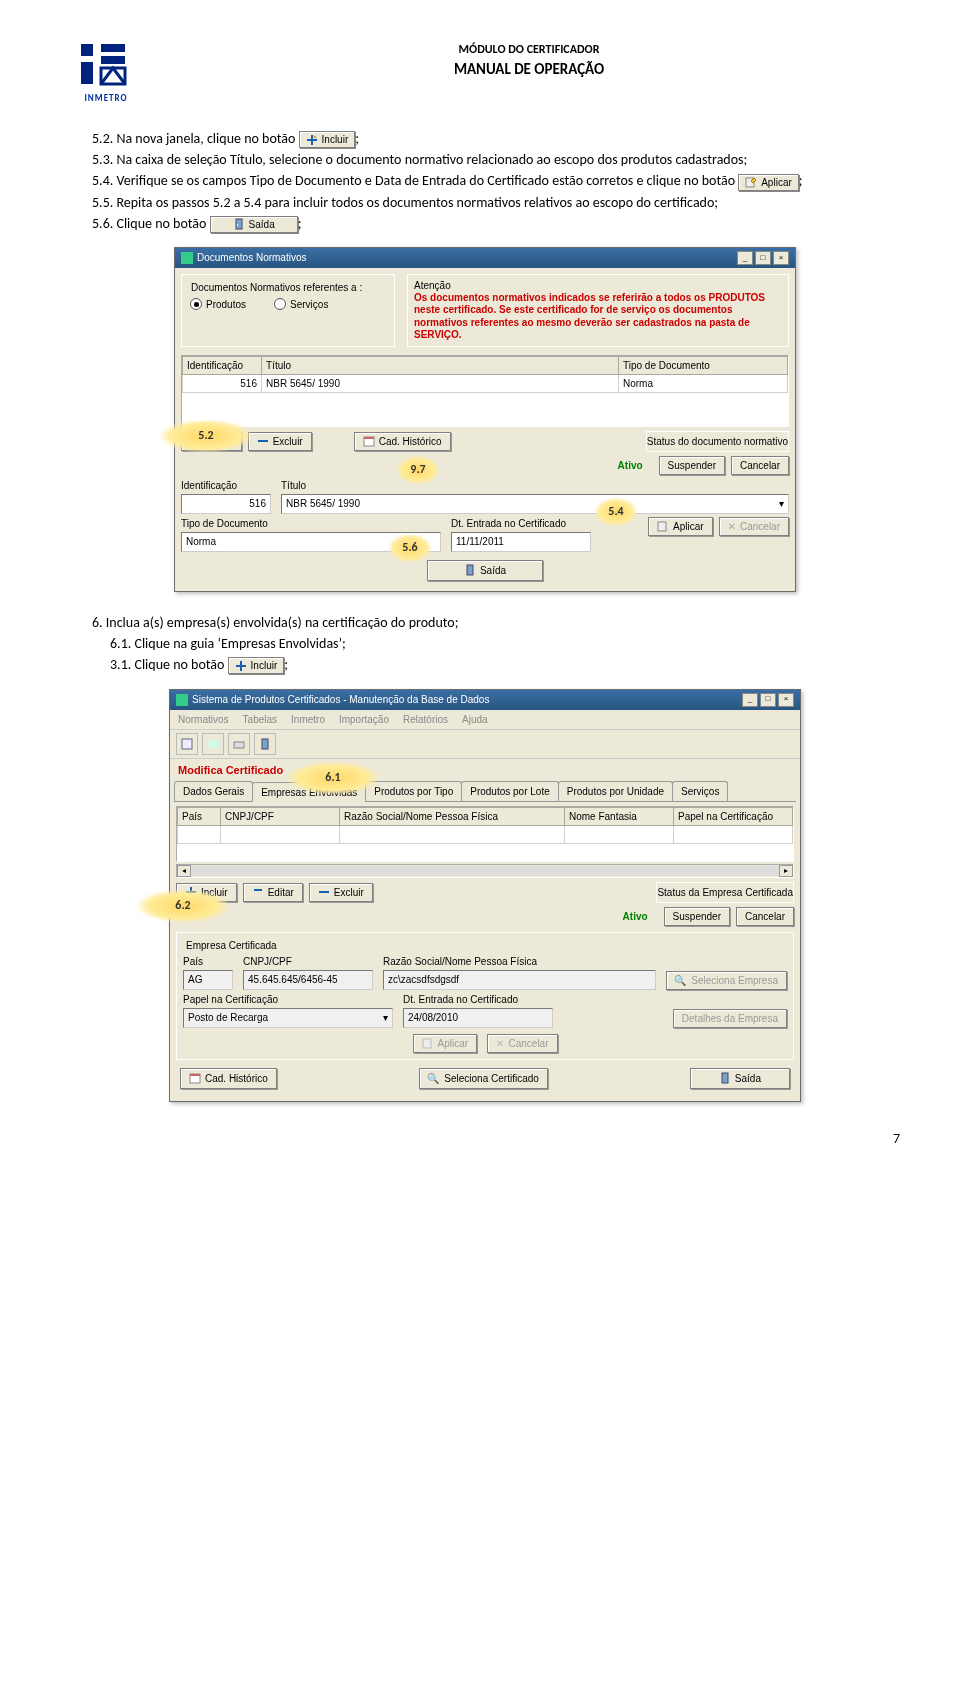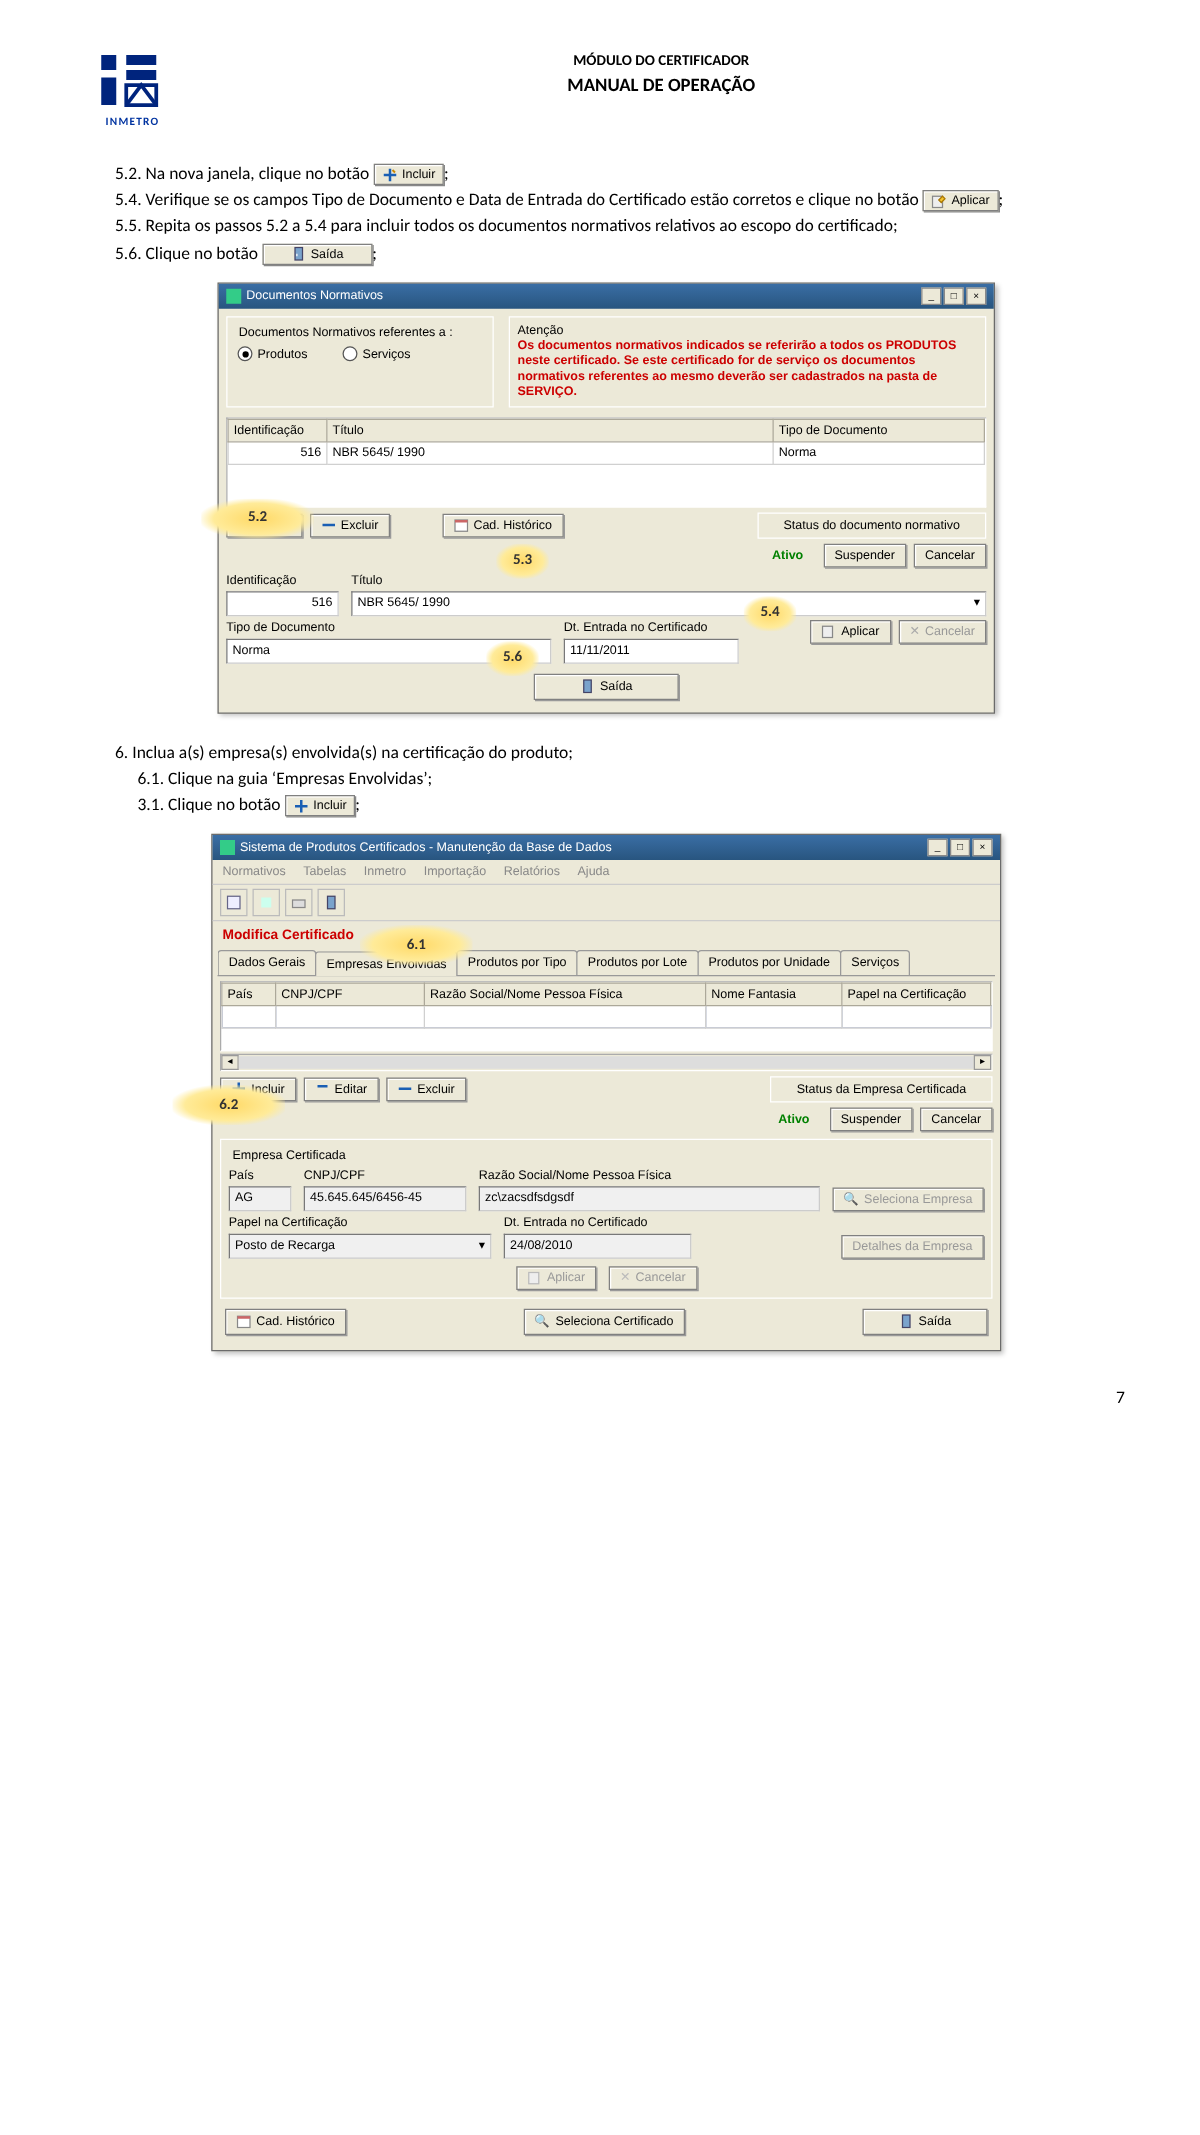--- a/index.html
+++ b/index.html
@@ -28,21 +28,21 @@
   .radio .dot{width:5px;height:5px;background:#000;border-radius:50%}
   .attn-box{border:1px groove #fff;margin:6px;padding:4px 6px}
   .attn-title{font-size:10px}
   .attn-text{color:#c00;font-weight:bold;font-size:10px;line-height:1.25}
   table.data{width:100%;border-collapse:collapse;font-size:10px;background:#fff}
   table.data th{background:#ece9d8;border:1px solid #aca899;padding:2px 4px;text-align:left;font-weight:normal}
   table.data td{border:1px solid #d0d0d0;padding:2px 4px;background:#fff}
   .scroll-area{border:1px inset #fff;margin:2px 6px;background:#fff}
   .btn{display:inline-flex;align-items:center;gap:4px;border:1px solid #808080;background:#ece9d8;padding:2px 8px;font-size:10px;box-shadow:inset 1px 1px 0 #fff,1px 1px 0 #999;cursor:default}
   .btn.disabled{color:#999}
-  .status-box{border:1px groove #fff;padding:3px 20px;display:flex;align-items:center;gap:6px}
+  .status-box{border:1px groove #fff;padding:3px 0;display:flex;align-items:center;gap:6px}
   .status-box .lbl{font-size:10px}
   .status-val{color:#008000;font-weight:bold}
   .field-row{display:flex;gap:10px;margin:3px 6px;align-items:flex-start}
   .field{display:flex;flex-direction:column;gap:2px}
   .field label{font-size:10px}
   .inp{background:#fff;border:1px inset #ccc;padding:2px 4px;font-size:10px;min-height:14px}
   .inp.readonly{background:#f0f0f0}
   .callout{position:absolute;background:radial-gradient(ellipse,#ffd966 0%,#ffeb99 55%,rgba(255,235,153,0) 75%);width:42px;height:28px;display:flex;align-items:center;justify-content:center;font-weight:bold;font-size:12px;font-family:Calibri,Arial;color:#333;pointer-events:none}
   .callout-wide{width:90px;height:32px}
   .menu-bar{display:flex;gap:14px;padding:3px 8px;color:#888;font-size:10px}
@@ -83,20 +83,21 @@
   <div class="step">
     <span>5.2. Na nova janela, clique no botão</span>
     <span class="inline-btn">
       <svg class="small-ic" viewBox="0 0 12 12">
           <path d="M5 1h2v10H5z M1 5h10v2H1z" fill="#1a5fb4"></path>
           <path d="M8 2l2 2" stroke="#cc8800" stroke-width="1.5"></path>
         </svg>
       <span>Incluir</span>
       </span><span>;</span>
   </div>
+  <div class="step" style="padding-left:0;text-indent:0">5.3. Na caixa de seleção Título, selecione o documento normativo relacionado ao escopo dos produtos cadastrados;</div>
   <div class="step">
     <span>5.4. Verifique se os campos Tipo de Documento e Data de Entrada do Certificado estão corretos e clique no botão</span>
     <span class="inline-btn">
       <svg class="small-ic" viewBox="0 0 12 12">
           <rect x="1" y="2" width="8" height="9" fill="#eee" stroke="#888"></rect>
           <path d="M6 5l3-3 2 2-3 3z" fill="#f4c430" stroke="#aa7700"></path>
         </svg>
       <span>Aplicar</span>
       </span><span>;</span>
   </div>
@@ -234,21 +235,21 @@
   <div style="display:flex;justify-content:center;margin:8px 0 10px">
     <span class="btn" style="padding:3px 36px">
         <svg class="small-ic" viewBox="0 0 12 12">
           <rect x="3" y="1" width="6" height="10" fill="#7aa3cc" stroke="#446"></rect>
         </svg>
         <span>Saída</span>
       </span>
   </div>
 
   <div class="callout callout-wide" style="left:-14px;top:172px">5.2</div>
-  <div class="callout" style="left:222px;top:208px">5.3</div>
+  <div class="callout" style="left:222px;top:208px">9.7</div>
   <div class="callout" style="left:420px;top:250px">5.4</div>
   <div class="callout" style="left:214px;top:286px">5.6</div>
 </div>
 
 <div class="body-text" style="margin-top:22px">
   <div class="step">6.    Inclua a(s) empresa(s) envolvida(s) na certificação do produto;</div>
   <div class="step" style="padding-left:18px">6.1. Clique na guia ‘Empresas Envolvidas’;</div>
   <div class="step" style="padding-left:18px">
     <span>3.1. Clique no botão</span>
     <span class="inline-btn">

